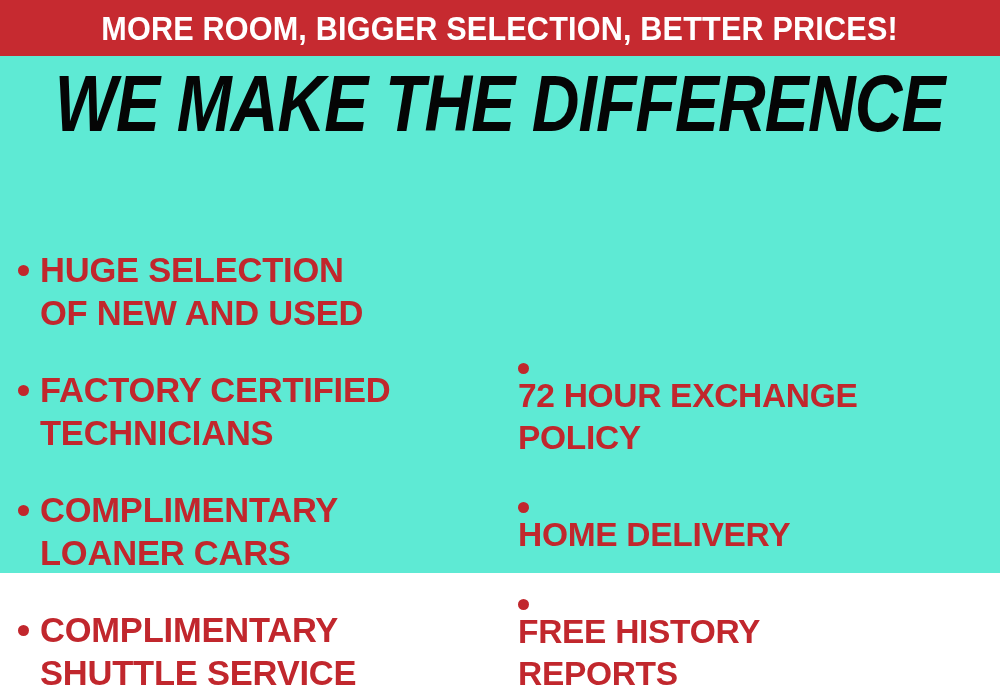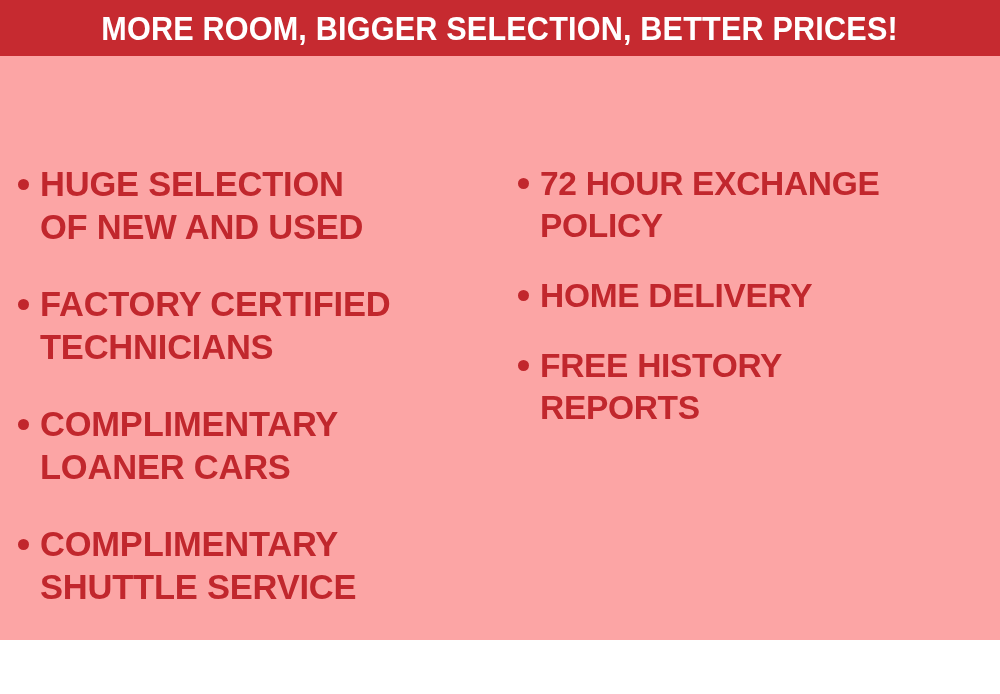--- a/index.html
+++ b/index.html
@@ -11,22 +11,22 @@
     width: 1000px;
     height: 694px;
     overflow: hidden;
     font-family: "Liberation Sans", sans-serif;
     -webkit-font-smoothing: antialiased;
   }
 
   #poster {
     position: relative;
     width: 1000px;
-    height: 640px;
-    background: #fca5a5;
+    height: 573px;
+    background: #5eead4;
     text-decoration: underline;
   }
 
   
   .banner {
     position: absolute;
     left: 0;
     top: 0;
     width: 1000px;
     height: 56px;
@@ -75,21 +75,21 @@
   }
 
   
   .columns {
     position: absolute;
     left: 0;
     top: 150px;
     width: 1000px;
     height: 544px;
     display: flex;
-    align-items: flex-start;
+    align-items: flex-end;
   }
   .col {
     box-sizing: border-box;
   }
   .col-left {
     width: 500px;
     padding-left: 18px;
     padding-right: 8px;
     padding-top: 12px;
   }
@@ -125,40 +125,43 @@
   .col-left .bullet-dot { margin-top: 17px; margin-right: 11px; }
   .col-left .bullet-text {
     font-size: 35px;
     line-height: 43px;
     letter-spacing: -0.2px;
     transform: scaleX(0.985);
     transform-origin: left top;
   }
 
   
-  .col-right .bullet-item { margin-bottom: 28px; }
+  .col-right .bullet-item { margin-bottom: 28px; flex-direction: column; }
   .col-right .bullet-item:last-child { margin-bottom: 0; }
   .col-right .bullet-dot { margin-top: 16px; margin-right: 11px; }
   .col-right .bullet-text {
     font-size: 34px;
     line-height: 42px;
     letter-spacing: -0.3px;
     transform: scaleX(0.985);
     transform-origin: left top;
   }
 </style>
 </head>
 <body>
 
 <div id="poster">
 
   <div class="banner">
     <div class="banner-text">MORE ROOM, BIGGER SELECTION, BETTER PRICES!</div>
   </div>
 
+  <div class="headline-wrap">
+    <div class="headline">WE MAKE THE DIFFERENCE</div>
+  </div>
 
   <div class="columns">
 
     <div class="col col-left">
       <div class="bullet-item">
         <span class="bullet-dot"></span>
         <span class="bullet-text">HUGE SELECTION
 OF NEW AND USED</span>
       </div>
       <div class="bullet-item">

